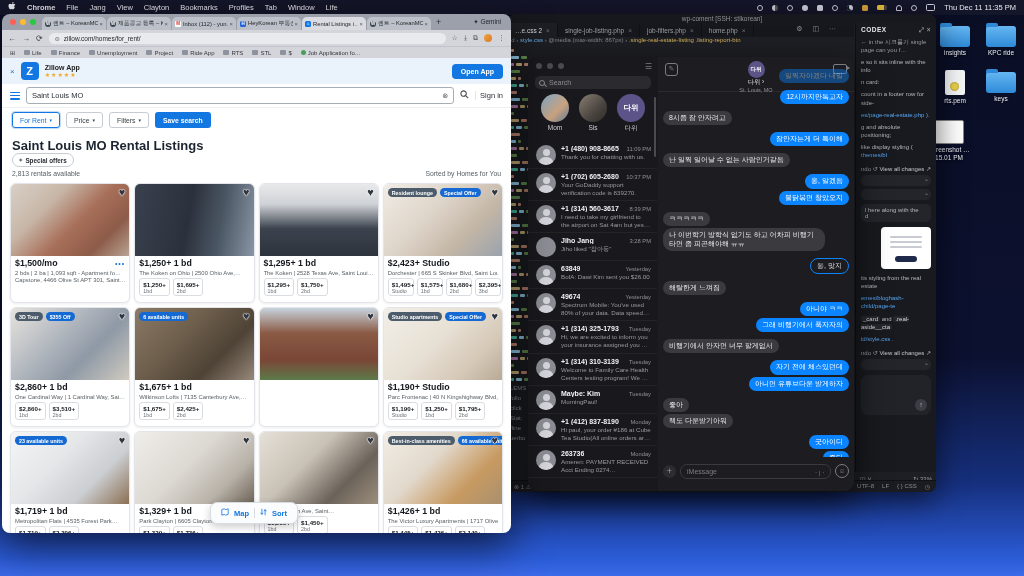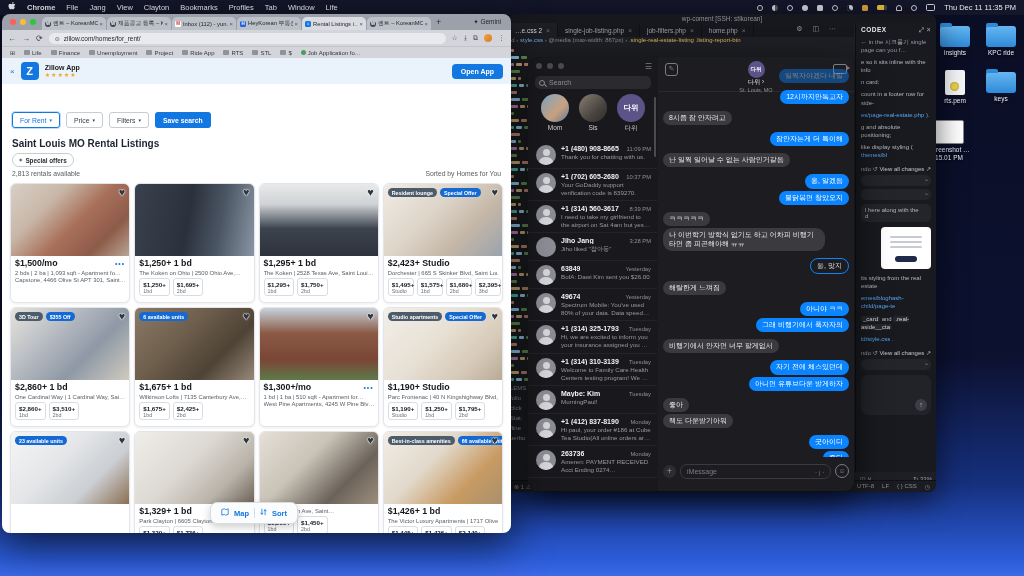--- a/index.html
+++ b/index.html
@@ -179,21 +179,21 @@
   .gicon{color:#596066;font-size:7px;}
   #signin{font-size:7.5px;color:#2a2e34;padding-left:4px;border-left:1px solid #e4e6e9;}
   #filterrow{left:0;top:50px;width:100%;height:24px;display:flex;align-items:center;gap:6px;padding:0 10px;
              box-sizing:border-box;}
   .fchip{height:14px;border-radius:3px;border:1px solid #c7ccd3;color:#3b4046;font-size:6.8px;display:flex;
          align-items:center;padding:0 7px;gap:3px;}
   .fchip.blue{border-color:#1277e1;color:#1277e1;box-shadow:0 0 0 1px rgba(18,119,225,.25);}
   .fchip .car{font-size:5px;}
   #savesearch{height:16px;border-radius:3px;background:#1277e1;color:#fff;font-size:6.8px;font-weight:bold;
               display:flex;align-items:center;padding:0 8px;}
-  #ptitle{left:10px;top:80px;font-size:10px;font-weight:bold;color:#1b2430;}
+  #ptitle{left:10px;top:80px;font-size:13px;font-weight:bold;color:#1b2430;}
   #offerchip{left:10px;top:95px;height:12px;border:1px solid #c7ccd3;border-radius:7px;font-size:6.3px;color:#2a2e34;
              display:flex;align-items:center;padding:0 6px;gap:3px;font-weight:bold;}
   #offerchip .tag{color:#596066;font-size:6px;}
   #countrow{left:10px;top:112px;width:489px;display:flex;justify-content:space-between;font-size:6.8px;color:#596066;}
   #cards{left:8px;top:125px;width:493px;display:grid;grid-template-columns:repeat(4,1fr);gap:4px;}
   .card{background:#fff;border:1px solid #e2e5e9;border-radius:6px;overflow:hidden;height:118px;
         box-shadow:0 1px 3px rgba(0,0,0,.08);}
   .photo{height:72px;position:relative;}
   .heart{position:absolute;top:2px;right:4px;font-size:11px;color:#30363f;
          text-shadow:0 0 1px #fff,0 0 1px #fff,0 0 2px #fff;}
@@ -845,20 +845,38 @@
   <div id="page" class="abs">
     <div id="appbanner" class="abs">
       <span class="x">×</span>
       <span id="zlogo">Z</span>
       <span>
         <div id="appname">Zillow App</div>
         <div id="stars">★★★★★</div>
       </span>
       <span id="openapp">Open App</span>
     </div>
+    <div id="searchrow" class="abs">
+      <span id="hamb">
+          <i></i>
+          <i></i>
+          <i></i>
+        </span>
+      <span id="searchbox">
+        <span class="val">Saint Louis MO</span>
+        <span class="gicon">⊗</span>
+      </span>
+      <span class="gicon" style="font-size:9px;">
+        <svg width="9" height="9" viewBox="0 0 10 10">
+            <circle cx="4" cy="4" r="3" fill="none" stroke="#454b52" stroke-width="1.2"></circle>
+            <line x1="6.3" y1="6.3" x2="9" y2="9" stroke="#454b52" stroke-width="1.2"></line>
+          </svg>
+      </span>
+      <span id="signin">Sign in</span>
+    </div>
     <div id="filterrow" class="abs">
       <span class="fchip blue">
           <span>For Rent</span>
           <span class="car">▾</span>
         </span>
       <span class="fchip">
           <span>Price</span>
           <span class="car">▾</span>
         </span>
       <span class="fchip">
@@ -1011,28 +1029,20 @@
                 <b>$2,425+</b>
                 <span>2bd</span>
               </div>
             </div>
           </div>
         </article>
         <article class="card">
           <div class="photo p7">
             <span class="heart">♥</span>
           </div>
-          <div class="cbody">
-            <div class="prow">
-              <span class="price">$1,300+/mo</span>
-              <span class="dots">•••</span>
-            </div>
-            <div class="sub">1 bd | 1 ba | 510 sqft - Apartment for…</div>
-            <div class="sub">West Pine Apartments, 4245 W Pine Blv…</div>
-          </div>
         </article>
         <article class="card">
           <div class="photo p8">
             <div class="badges">
               <span class="badge dark">Studio apartments</span>
               <span class="badge blue">Special Offer</span>
             </div>
             <span class="heart">♥</span>
           </div>
           <div class="cbody">
@@ -1055,20 +1065,34 @@
               </div>
             </div>
           </div>
         </article>
         <article class="card">
           <div class="photo p9">
             <div class="badges">
               <span class="badge blue">23 available units</span>
             </div>
             <span class="heart">♥</span>
+          </div>
+          <div class="cbody">
+            <div class="prow">
+              <span class="price">$1,719+ 1 bd</span>
+            </div>
+            <div class="sub">Metropolitan Flats | 4535 Forest Park…</div>
+            <div class="chips">
+              <div class="chip">
+                <b>$1,719+</b>
+              </div>
+              <div class="chip">
+                <b>$2,306+</b>
+              </div>
+            </div>
           </div>
         </article>
         <article class="card">
           <div class="photo p10">
             <span class="heart">♥</span>
           </div>
           <div class="cbody">
             <div class="prow">
               <span class="price">$1,329+ 1 bd</span>
             </div>

